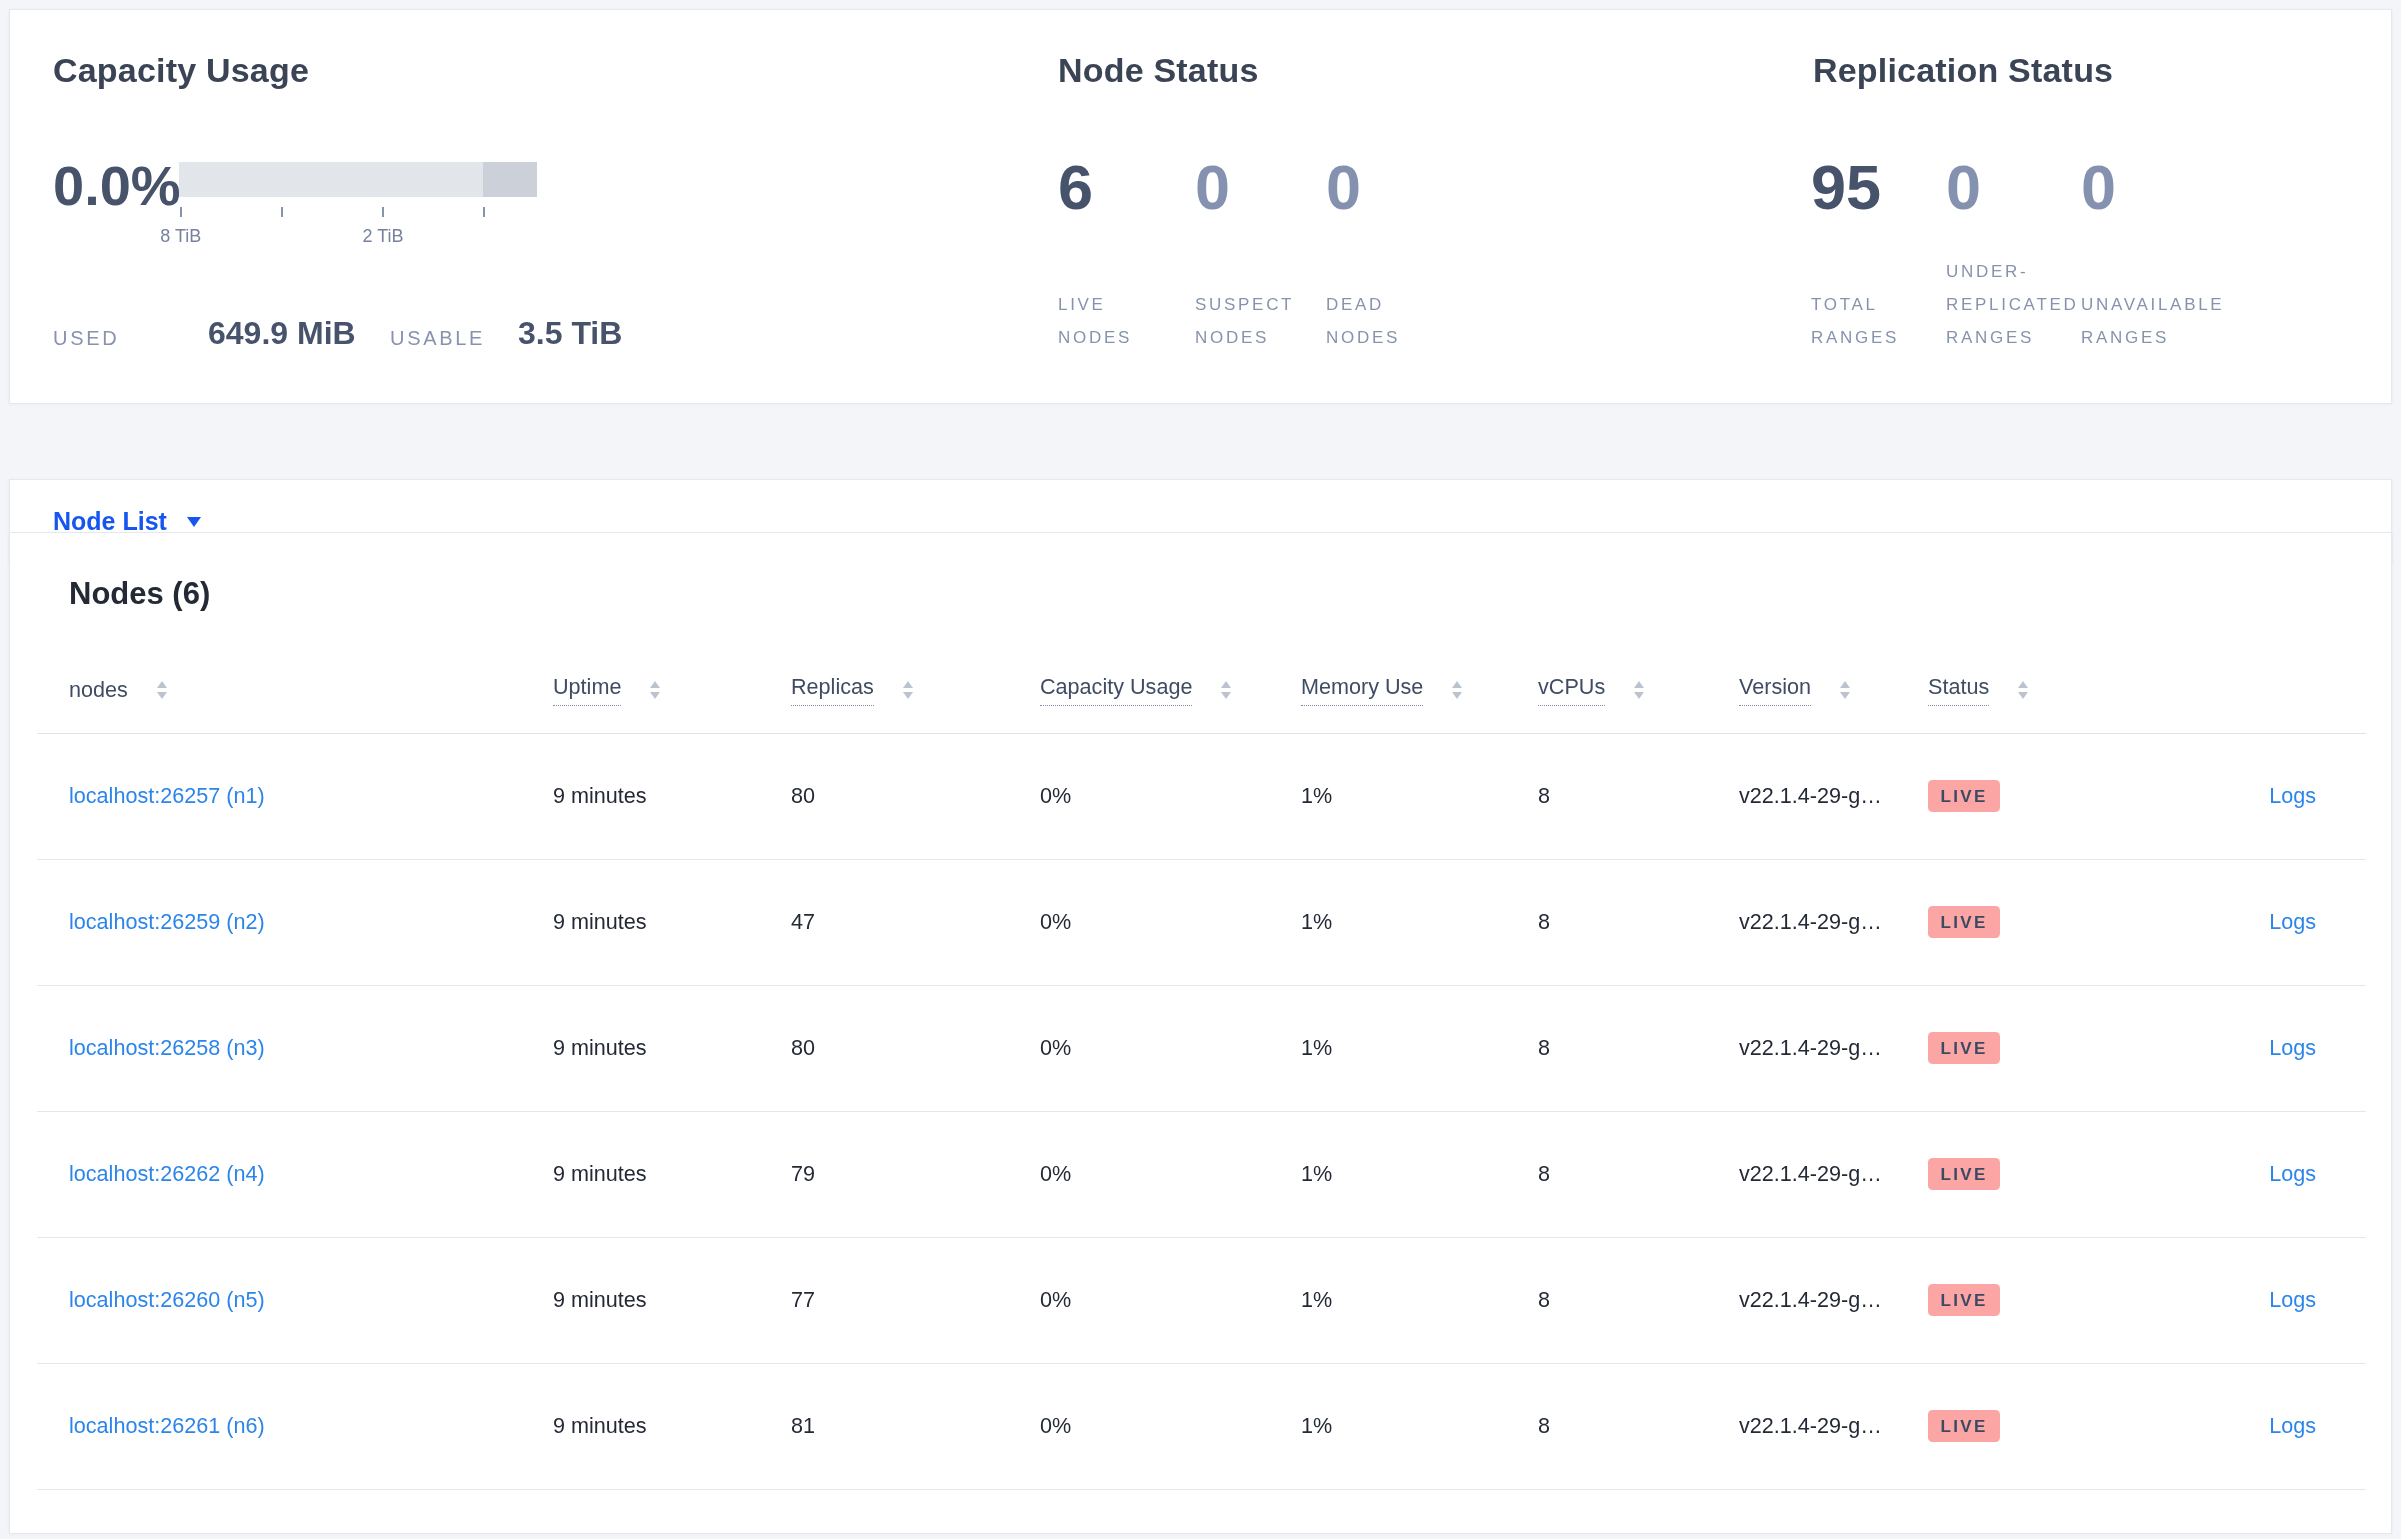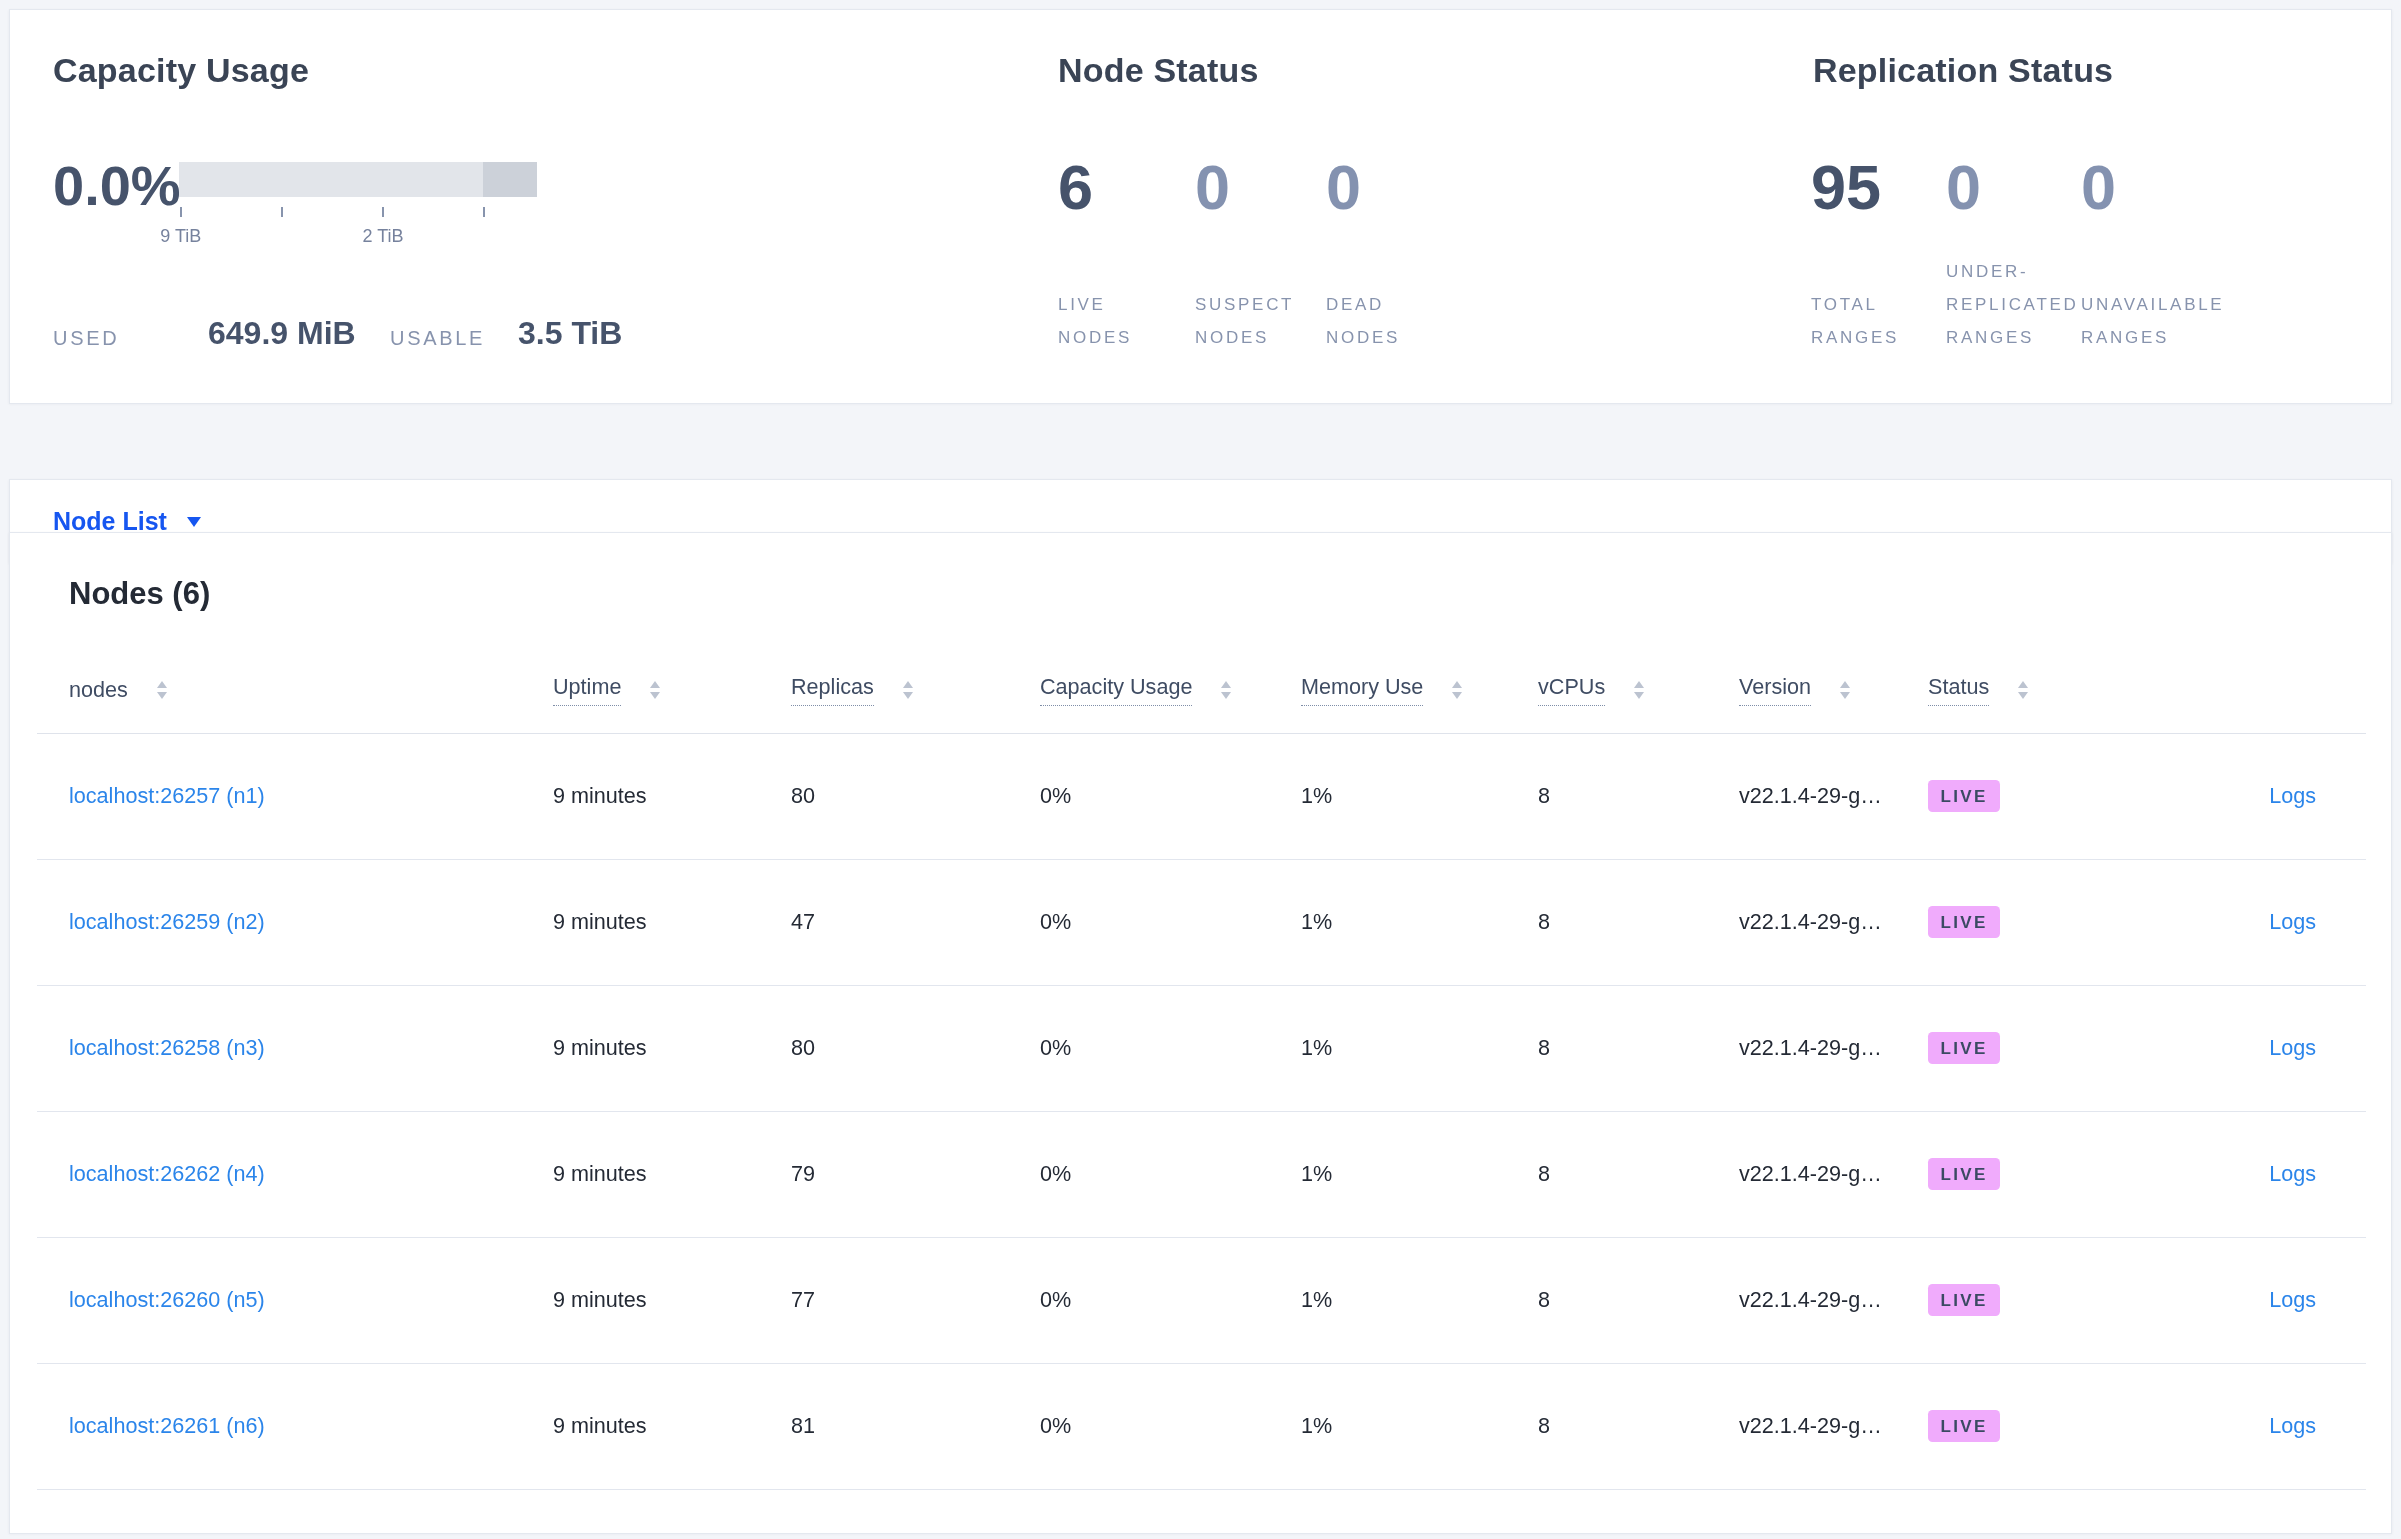--- a/index.html
+++ b/index.html
@@ -63,41 +63,41 @@
   .hlabel { font-size:21.6px; color:#3f4c63; white-space:nowrap; }
   .hlabel.tip { border-bottom:1.8px dotted #7f8ea8; padding-bottom:5.4px; }
   .sorter { display:inline-flex; flex-direction:column; gap:3.6px; }
   .sorter .up   { width:0; height:0; border-left:5.4px solid transparent; border-right:5.4px solid transparent; border-bottom:7.2px solid #bcc3d0; }
   .sorter .down { width:0; height:0; border-left:5.4px solid transparent; border-right:5.4px solid transparent; border-top:7.2px solid #bcc3d0; }
   td { height:126px; vertical-align:middle; border-bottom:0.9px solid #e2e6ee; font-size:21.6px; color:#242a35; }
   td.logs-cell { text-align:right; padding-right:50px; }
   a.node-link, a.logs-link { color:#2b85ea; text-decoration:none; cursor:pointer; font-size:21.6px; }
   .badge {
     display:inline-block; padding:7.2px 12.6px; border-radius:4.5px;
-    background:#f0abfc; color:#3b4a63;
+    background:#fca5a5; color:#3b4a63;
     font-size:17px; font-weight:700; letter-spacing:2.3px; line-height:1;
   }
 </style>
 </head>
 <body>
 
 <div class="card" id="summary-card">
 
   <div class="section-title" style="left:43px;">Capacity Usage</div>
   <div id="cap-percent">0.0%</div>
   <div id="cap-bar">
     <div class="seg-light"></div>
     <div class="seg-dark"></div>
   </div>
   <div id="cap-axis">
     <div class="tickmark" style="left:0.9px;"></div>
     <div class="tickmark" style="left:102px;"></div>
     <div class="tickmark" style="left:203px;"></div>
     <div class="tickmark" style="left:304px;"></div>
-    <div class="ticklabel" style="left:1.8px;">9 TiB</div>
+    <div class="ticklabel" style="left:1.8px;">8 TiB</div>
     <div class="ticklabel" style="left:204px;">2 TiB</div>
   </div>
   <div class="kv-label" style="left:43px;">USED</div>
   <div class="kv-value" style="left:198px;">649.9 MiB</div>
   <div class="kv-label" style="left:380px;">USABLE</div>
   <div class="kv-value" style="left:508px;">3.5 TiB</div>
 
   <div class="section-title" style="left:1048px;">Node Status</div>
   <div class="big-stat" style="left:1048px;">6</div>
   <div class="big-stat muted" style="left:1185px;">0</div>

